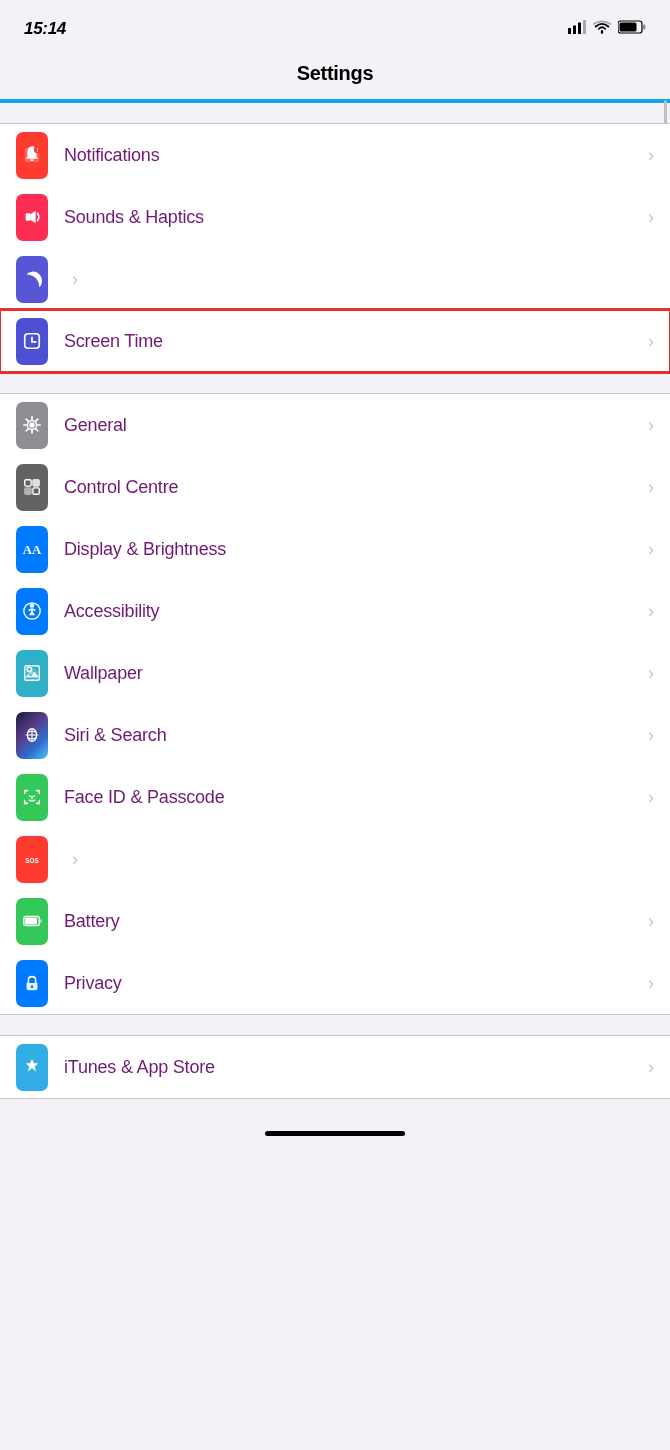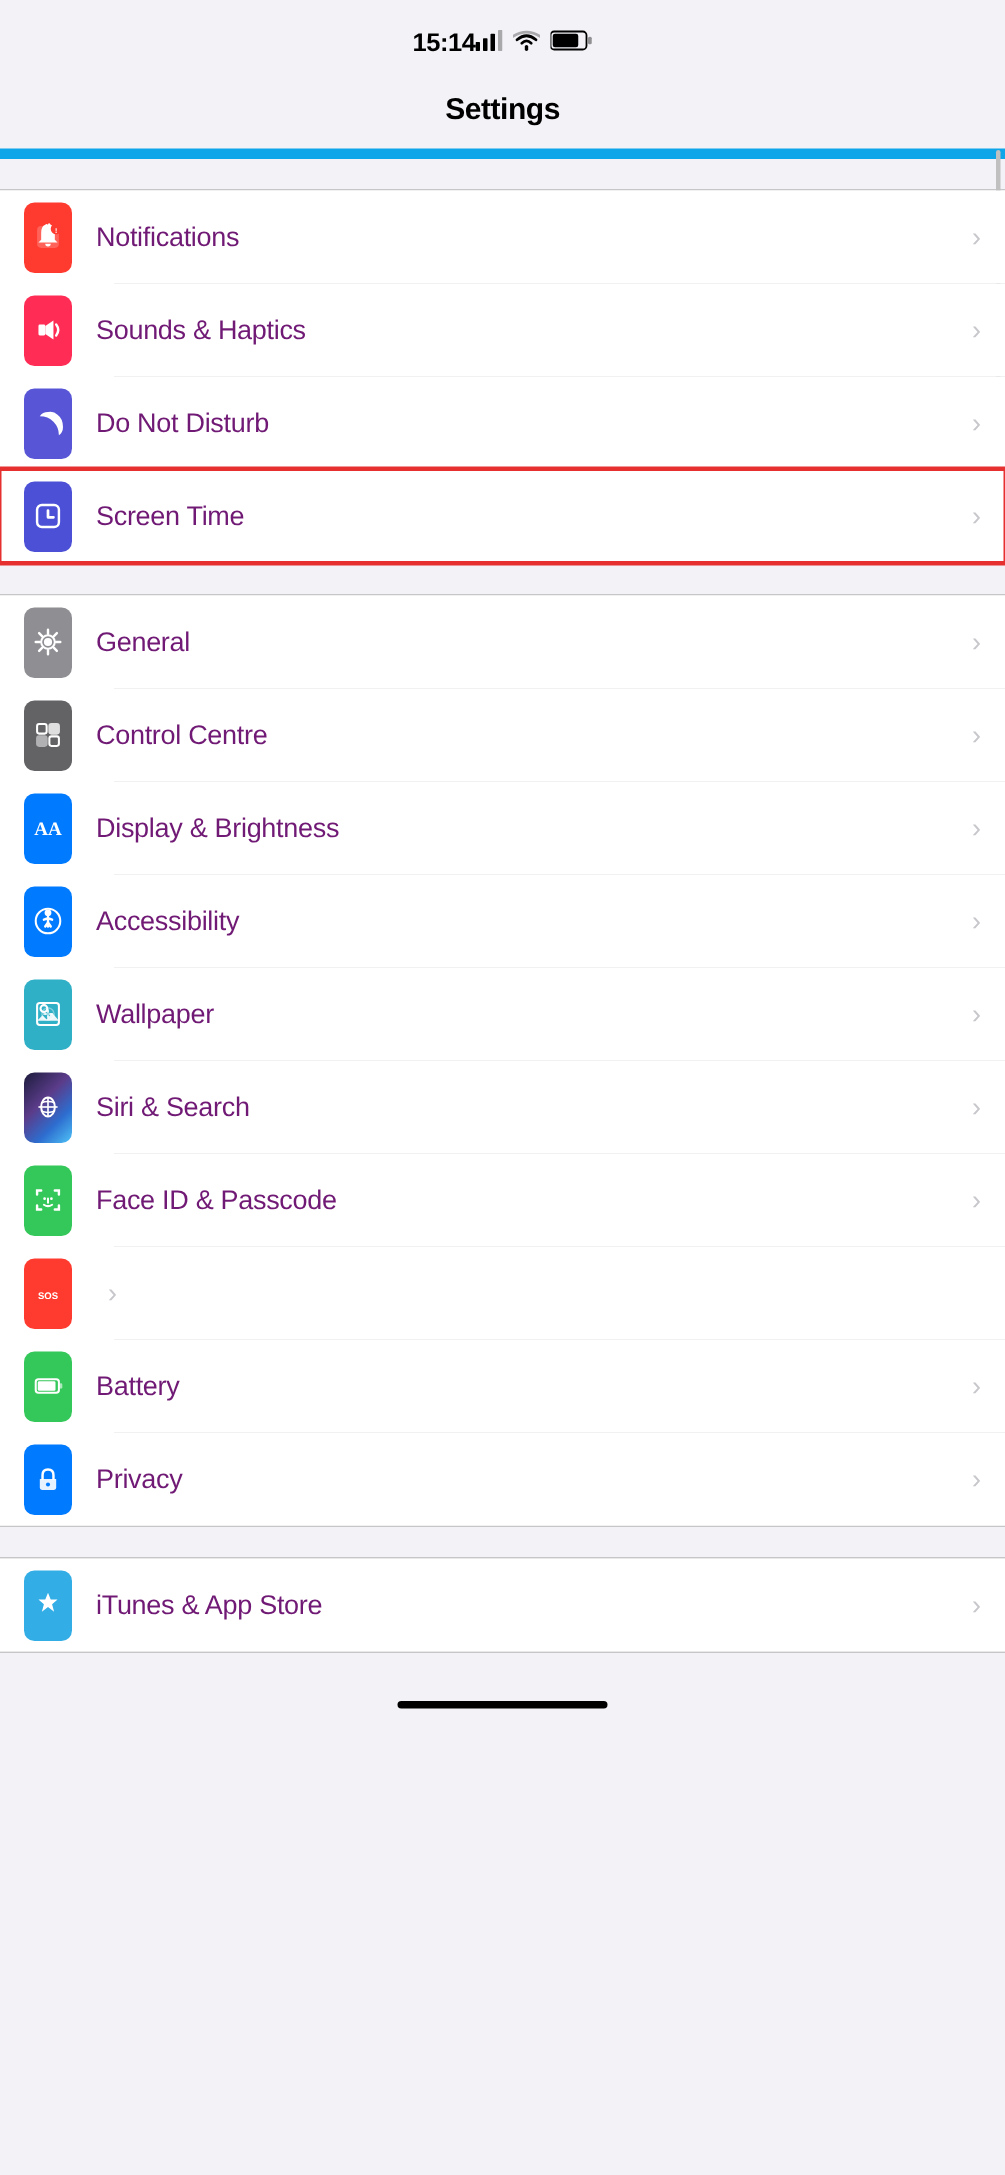--- a/index.html
+++ b/index.html
@@ -9,42 +9,43 @@
       min-height: 1450px;
       background: #f2f2f7;
       font-family: -apple-system, 'SF Pro Text', 'Helvetica Neue', sans-serif;
       color: #000;
     }
 
     
     .status-bar {
       background: #f2f2f7;
       display: flex;
-      justify-content: center;
+      justify-content: space-between;
       align-items: center;
       padding: 14px 24px 8px 24px;
       height: 52px;
+      font-style: italic;
     }
     .status-time {
       font-size: 17px;
       font-weight: 600;
       letter-spacing: -0.3px;
     }
     .status-icons {
       display: flex;
       align-items: center;
       gap: 7px;
     }
 
     
     .page-header {
       background: #f2f2f7;
       text-align: center;
       padding: 10px 0 14px 0;
-      border-bottom: 7px solid #0ea5e9;
+      border-bottom: 4px solid #0ea5e9;
     }
     .page-header-title {
       font-size: 20px;
       font-weight: 700;
       letter-spacing: -0.3px;
     }
 
     
     .section {
       margin-top: 20px;
@@ -203,21 +204,20 @@
       <span class="row-chevron">›</span>
     </div>
 
     <div class="settings-row">
       <div class="row-icon icon-purple">
         <svg width="20" height="20" viewBox="0 0 22 22" fill="none">
           <path d="M11 3 Q7 3 5 6 Q11 6 15 10 Q19 14 19 20 Q22 18 22 14 Q22 8 18 5 Q15 2 11 3Z" fill="white"></path>
           <circle cx="11" cy="13" r="6" fill="white" opacity="0.0"></circle>
         </svg>
       </div>
-      <span class="row-label">Do Not Disturb</span>
       <span class="row-chevron">›</span>
     </div>
 
     <div class="settings-row highlighted">
       <div class="row-icon icon-indigo">
         <svg width="20" height="20" viewBox="0 0 22 22" fill="none">
           <rect x="3" y="3" width="16" height="16" rx="3.5" stroke="white" stroke-width="1.8" fill="none"></rect>
           <path d="M11 7 L11 12 L15 12" stroke="white" stroke-width="2" stroke-linecap="round" stroke-linejoin="round"></path>
         </svg>
       </div>

